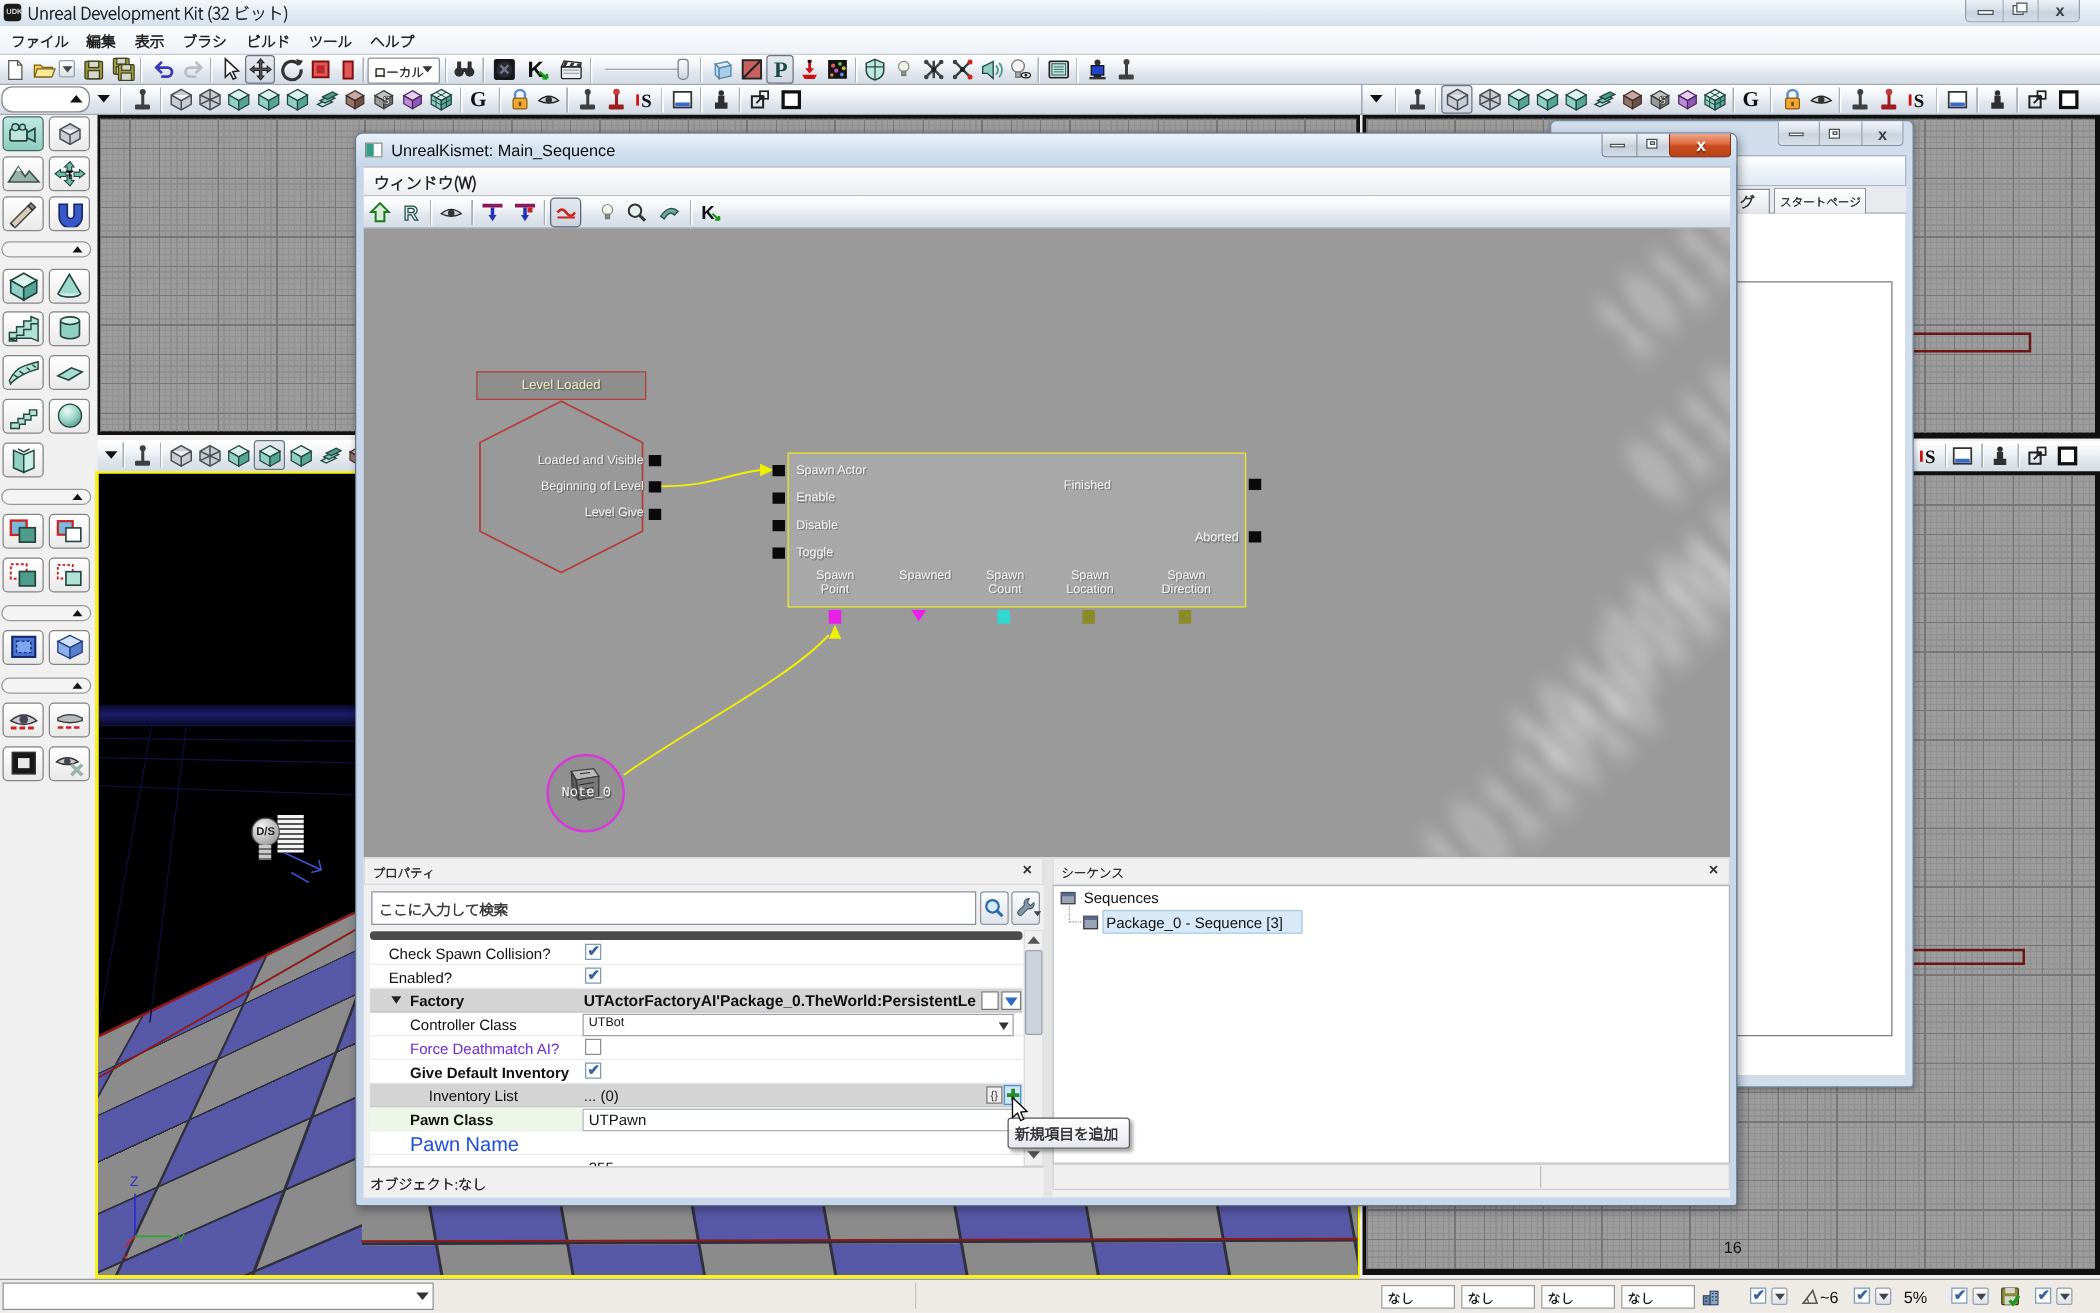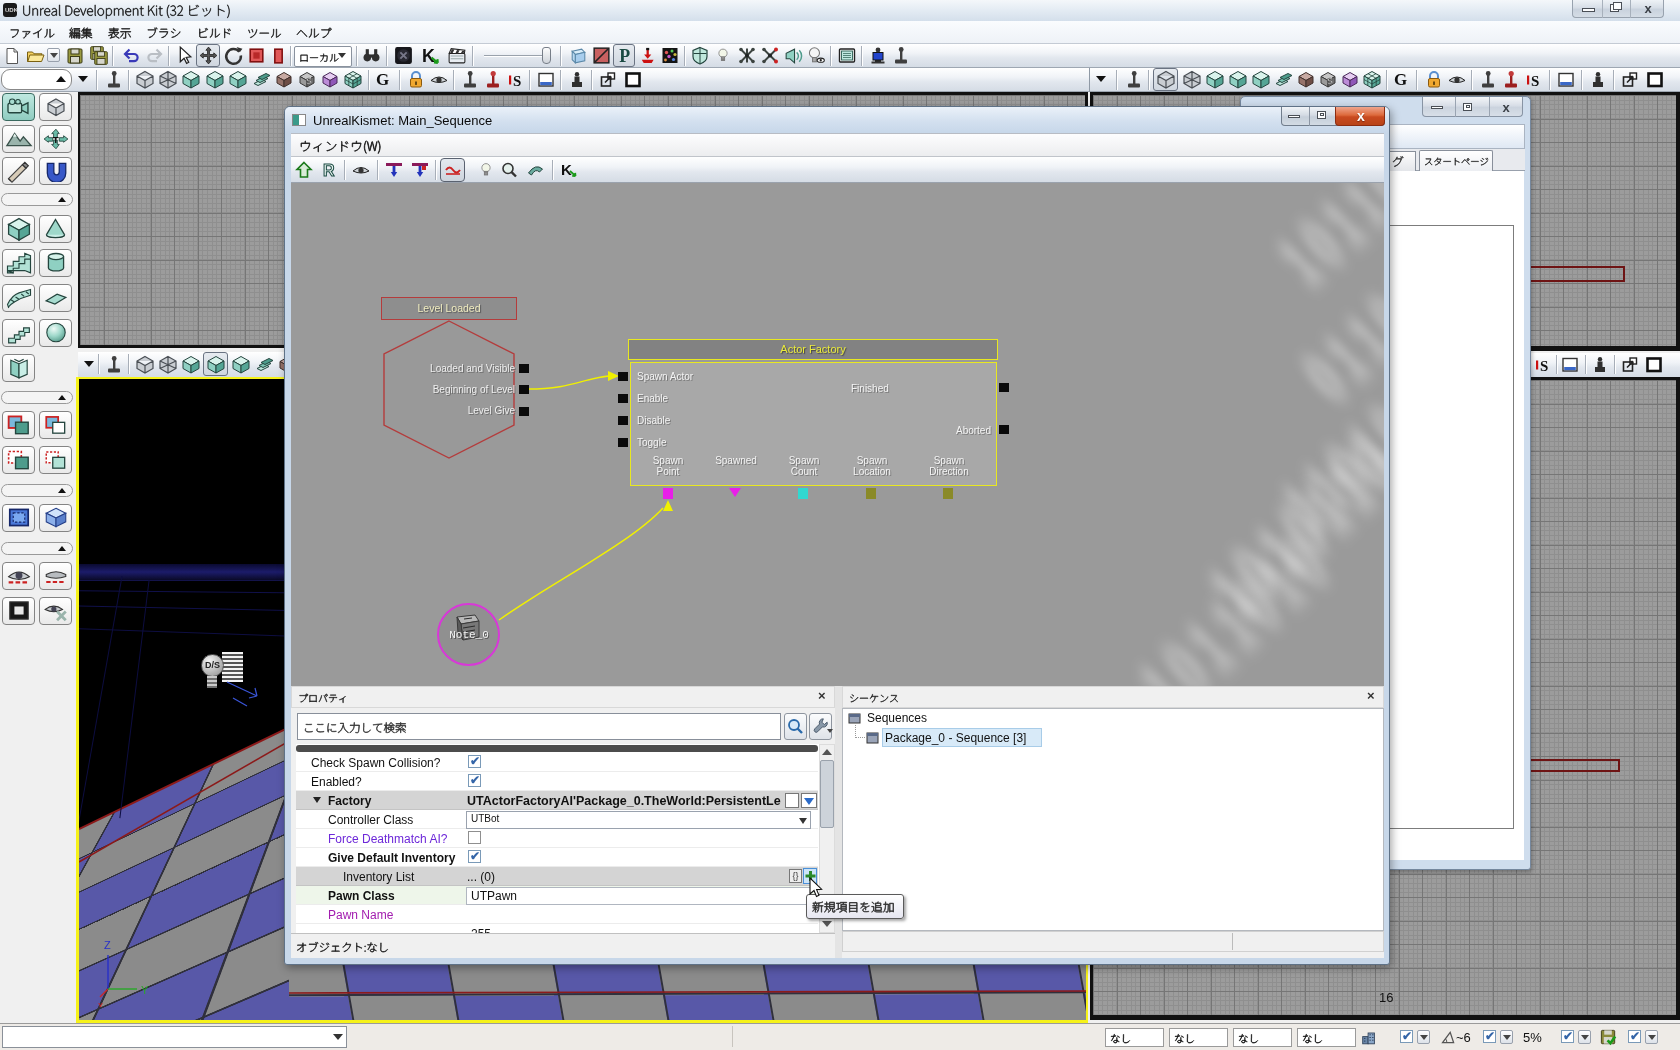--- a/index.html
+++ b/index.html
@@ -1038,36 +1038,35 @@
       <polygon points="73,26 138,59 138,130 73,163 8,130 8,59" fill="#999999" stroke="#b43c3c" stroke-width="1.4"></polygon>
     </svg>
   <div class="a" style="left:90px;top:114px;width:136px;height:23px;background:#8e8e8e;border:1.5px solid #b43c3c;color:#f0ecc0;font-size:10.5px;text-align:center;line-height:20px;text-shadow:1px 1px 1px #555">Level Loaded</div>
   <div class="a" style="left:96px;top:180px;width:128px;font-size:10px;color:#efefef;text-align:right;text-shadow:1px 1px 0 #6a6a6a">Loaded and Visible</div>
   <div class="a" style="left:96px;top:201px;width:128px;font-size:10px;color:#efefef;text-align:right;text-shadow:1px 1px 0 #6a6a6a">Beginning of Level</div>
   <div class="a" style="left:96px;top:222px;width:128px;font-size:10px;color:#efefef;text-align:right;text-shadow:1px 1px 0 #6a6a6a">Level Give</div>
   <div class="a" style="left:228px;top:181px;width:10px;height:9px;background:#0a0a0a"></div>
   <div class="a" style="left:228px;top:202px;width:10px;height:9px;background:#0a0a0a"></div>
   <div class="a" style="left:228px;top:224px;width:10px;height:9px;background:#0a0a0a"></div>
 
-  <div class="a" style="left:337px;top:156px;width:370px;height:21px;background:#828282;border:1.5px solid #e8e820;color:#eaea3c;font-size:11px;text-align:center;line-height:18px;text-shadow:1px 1px 1px #444">Actor Factory</div>
   <div class="a" style="left:339px;top:179px;width:367px;height:124px;background:#a8a8a8;border:1.5px solid #e8e820"></div>
   <div class="a" style="left:346px;top:188px;font-size:10px;color:#f4f4f4;text-shadow:1px 1px 0 #777">Spawn Actor</div>
   <div class="a" style="left:346px;top:210px;font-size:10px;color:#f4f4f4;text-shadow:1px 1px 0 #777">Enable</div>
   <div class="a" style="left:346px;top:232px;font-size:10px;color:#f4f4f4;text-shadow:1px 1px 0 #777">Disable</div>
   <div class="a" style="left:346px;top:254px;font-size:10px;color:#f4f4f4;text-shadow:1px 1px 0 #777">Toggle</div>
   <div class="a" style="left:560px;top:200px;width:140px;font-size:10px;color:#f4f4f4;text-align:left;text-shadow:1px 1px 0 #777">Finished</div>
   <div class="a" style="left:560px;top:242px;width:140px;font-size:10px;color:#f4f4f4;text-align:right;text-shadow:1px 1px 0 #777">Aborted</div>
   <div class="a" style="left:327px;top:189px;width:10px;height:9px;background:#0a0a0a"></div>
   <div class="a" style="left:327px;top:211px;width:10px;height:9px;background:#0a0a0a"></div>
   <div class="a" style="left:327px;top:233px;width:10px;height:9px;background:#0a0a0a"></div>
   <div class="a" style="left:327px;top:255px;width:10px;height:9px;background:#0a0a0a"></div>
   <div class="a" style="left:708px;top:200px;width:10px;height:9px;background:#0a0a0a"></div>
   <div class="a" style="left:708px;top:242px;width:10px;height:9px;background:#0a0a0a"></div>
   <div class="a" style="left:352px;top:272px;width:50px;font-size:10px;color:#f4f4f4;text-align:center;text-shadow:1px 1px 0 #777">Spawn<br>Point</div>
-  <div class="a" style="left:420px;top:272px;width:50px;font-size:10px;color:#f4f4f4;text-align:center;text-shadow:1px 1px 0 #777">Spawned</div>
+  <div class="a" style="left:420px;top:272px;width:50px;font-size:10px;color:#f4f4f4;text-align:right;text-shadow:1px 1px 0 #777">Spawned</div>
   <div class="a" style="left:488px;top:272px;width:50px;font-size:10px;color:#f4f4f4;text-align:center;text-shadow:1px 1px 0 #777">Spawn<br>Count</div>
   <div class="a" style="left:551px;top:272px;width:60px;font-size:10px;color:#f4f4f4;text-align:center;text-shadow:1px 1px 0 #777">Spawn<br>Location</div>
   <div class="a" style="left:628px;top:272px;width:60px;font-size:10px;color:#f4f4f4;text-align:center;text-shadow:1px 1px 0 #777">Spawn<br>Direction</div>
   <div class="a" style="left:372px;top:305px;width:10px;height:11px;background:#e820e8"></div>
   <div class="a" style="left:438px;top:305px;width:0;height:0;border:6px solid transparent;border-top:9px solid #e820e8"></div>
   <div class="a" style="left:507px;top:305px;width:10px;height:11px;background:#30d8d0"></div>
   <div class="a" style="left:575px;top:305px;width:10px;height:11px;background:#8a8a28"></div>
   <div class="a" style="left:652px;top:305px;width:10px;height:11px;background:#8a8a28"></div>
 
   <div class="a" style="left:146px;top:420px;width:63px;height:63px;border-radius:50%;background:#909090;border:2px solid #d838d8"></div>
@@ -1142,21 +1141,21 @@
 <div class="a" style="left:789px;top:869px;width:13px;height:14px;background:#eee;border:1px solid #777;font-size:9px;color:#333;text-align:center;line-height:13px">{}</div>
 <div class="a" style="left:803px;top:868px;width:14px;height:16px;background:#cce4f8;border:1px solid #4a90d8"></div>
 <svg class="a" style="left:804px;top:869px" width="13" height="14">
     <path d="M6.5 2 V12 M1.5 7 H11.5" stroke="#2a8a2a" stroke-width="3"></path>
   </svg>
 <div class="a" style="left:296px;top:886px;width:522px;height:19px;background:#eef6ea;border-bottom:1px solid #ececec"></div>
 <div class="a" style="left:328px;top:889px;font-size:12px;font-weight:bold;color:#111">Pawn Class</div>
 <div class="a" style="left:466px;top:887px;width:345px;height:18px;background:#fff;border:1px solid #b0b6c0"></div>
 <div class="a" style="left:471px;top:889px;font-size:12px;color:#111">UTPawn</div>
 <div class="a" style="left:296px;top:905px;width:522px;height:19px;border-bottom:1px solid #ececec"></div>
-<div class="a" style="left:328px;top:908px;font-size:12px;color:#a21caf">Pawn Name</div>
+<div class="a" style="left:328px;top:908px;font-size:16px;color:#1d4ed8">Pawn Name</div>
 <div class="a" style="left:296px;top:924px;width:522px;height:9px;overflow:hidden">
     <div style="position:absolute;left:175px;top:3px;font-size:12px;color:#111">255</div>
   </div>
 
 <div class="a" style="left:819px;top:744px;width:16px;height:189px;background:#f0f0f0;border:1px solid #dcdcdc"></div>
 <div class="a" style="left:822px;top:749px;width:0;height:0;border:5px solid transparent;border-bottom:6px solid #555;border-top:none"></div>
 <div class="a" style="left:820px;top:760px;width:14px;height:68px;background:#cdd3da;border:1px solid #9aa2ac;border-radius:2px"></div>
 <div class="a" style="left:822px;top:921px;width:0;height:0;border:5px solid transparent;border-top:6px solid #555"></div>
 
 <div class="a" style="left:291px;top:933px;width:544px;height:25px;background:#f0f0f0;border-top:1px solid #c0c0c0"></div>

